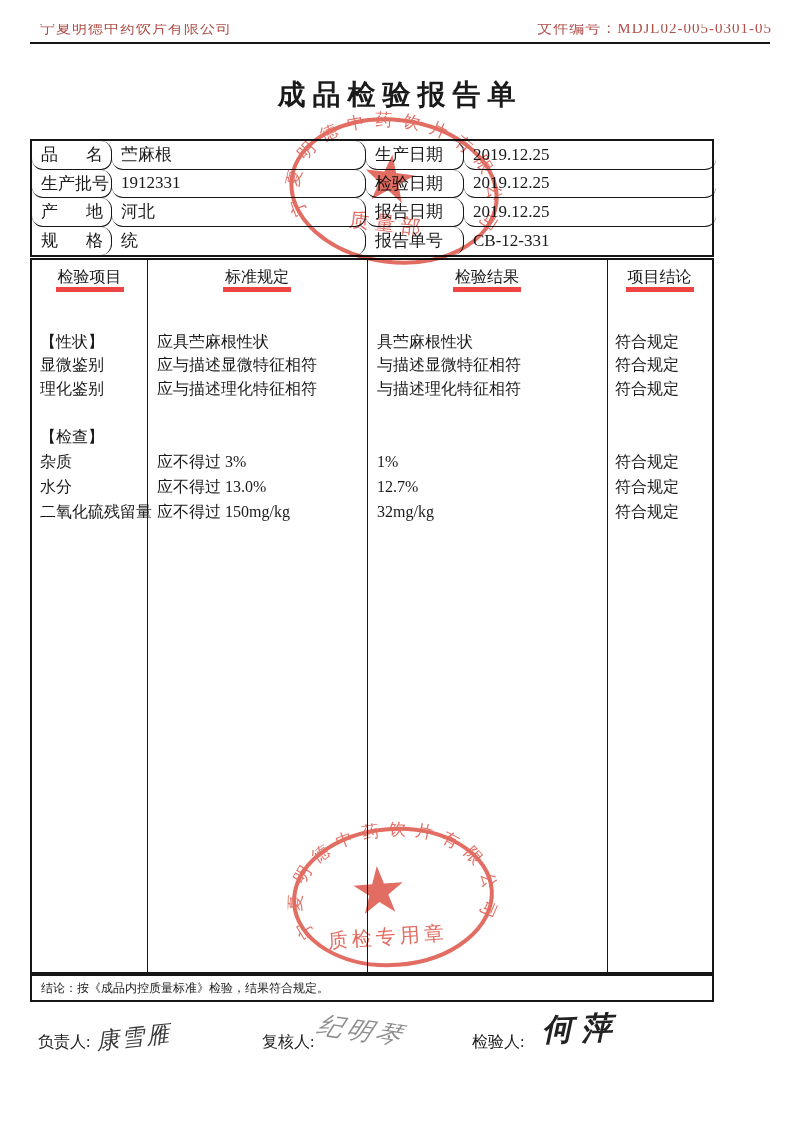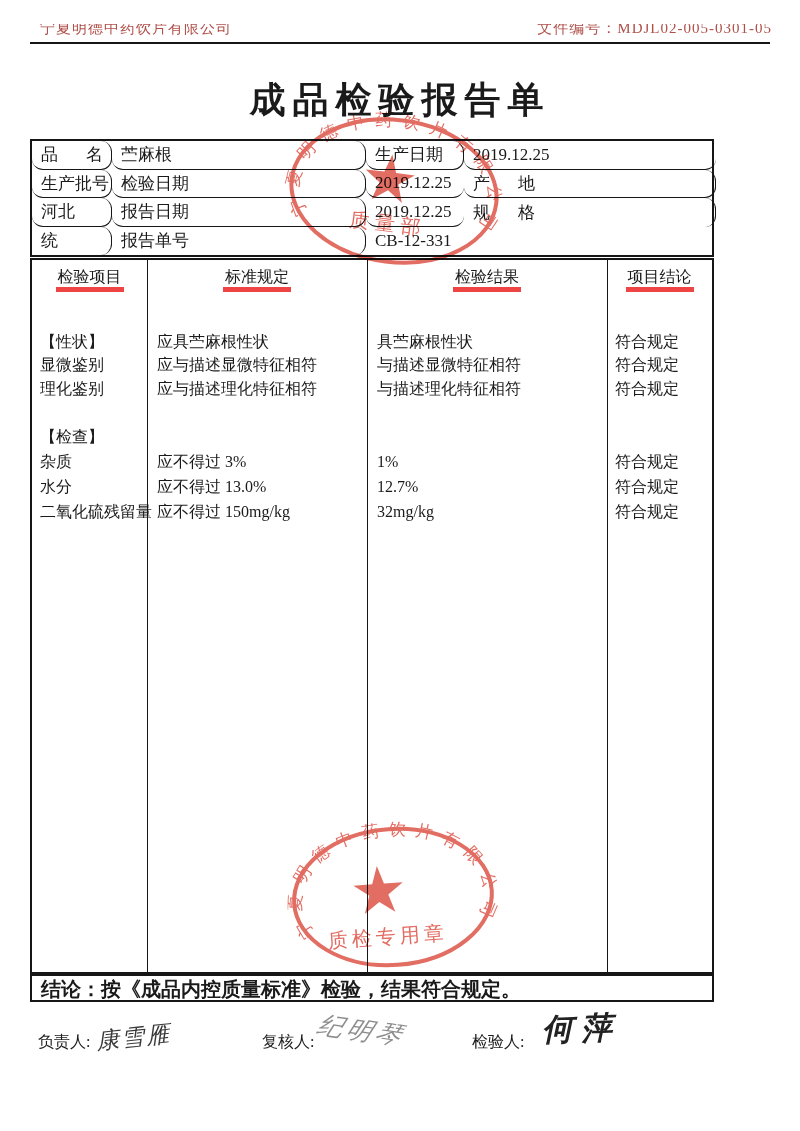--- a/index.html
+++ b/index.html
@@ -8,43 +8,43 @@
     font-family:"Liberation Serif","DejaVu Serif",serif;color:#1a1a1a;overflow:hidden;
   }
   
   .hdr-clip{position:absolute;top:24px;height:16px;overflow:hidden;color:#b0504a;}
   .hdr-clip span{display:block;margin-top:-6px;font-size:15px;line-height:21px;letter-spacing:1px;white-space:nowrap;}
   .hdr-left{left:40px;}
   .hdr-right{right:28px;text-align:right;margin-left:48px;}
   .rule{position:absolute;left:30px;top:42px;width:740px;height:2px;background:#161616;}
   
   .title{position:absolute;left:0;top:76px;width:100%;text-align:center;
-    font-size:36px;font-weight:bold;letter-spacing:7px;}
+    font-size:28px;font-weight:bold;letter-spacing:7px;}
   
   .info{position:absolute;left:30px;top:139px;width:684px;height:118px;
     border:2px solid #161616;box-sizing:border-box;display:grid;
     grid-template-columns:80px 254px 98px 252px;grid-auto-rows:28.5px;font-size:17px;}
   .info .cell{border-right:1px solid #161616;border-bottom:1px solid #161616;
     display:flex;align-items:center;padding-left:9px;box-sizing:border-box;white-space:nowrap;border-radius:11px;}
   .info .cell.last-col{border-right:none;}
   .info .cell.last-row{border-bottom:none;}
   .jl{display:inline-block;width:62px;text-align:justify;text-align-last:justify;}
   
   .rt{position:absolute;left:30px;top:258px;width:684px;height:716px;
     border:2px solid #161616;box-sizing:border-box;font-size:16px;}
   .vline{position:absolute;top:0;bottom:0;width:1px;background:#161616;}
   .rt-head{position:absolute;top:7px;text-align:center;}
   .rt-head b{font-weight:normal;border-bottom:5px solid #ef4444;padding:0 2px 2px 2px;}
   .trow{position:absolute;left:0;width:100%;height:22px;line-height:22px;white-space:nowrap;}
   .rc{position:absolute;top:0;}
   .rc1{left:8px;} .rc2{left:125px;} .rc3{left:345px;} .rc4{left:583px;}
   
   .concl{position:absolute;left:30px;top:974px;width:684px;height:28px;
-    border:2px solid #161616;box-sizing:border-box;display:flex;align-items:flex-start;
-    padding-left:9px;font-size:20px;font-weight:bold;}
+    border:2px solid #161616;box-sizing:border-box;display:flex;align-items:center;
+    padding-left:9px;font-size:12px;}
   
   .sig-label{position:absolute;top:1032px;font-size:16px;font-family:Liberation Serif, serif;}
   .sig{position:absolute;font-style:italic;white-space:nowrap;}
   .sig1{left:96px;top:1022px;font-size:23px;color:#3a3a3a;transform:rotate(-6deg);letter-spacing:2px;}
   .sig2{left:318px;top:1014px;font-size:25px;color:#8d8d8d;transform:rotate(8deg) skewX(-12deg);letter-spacing:4px;}
   .sig3{left:542px;top:1008px;font-size:31px;color:#222;transform:rotate(-2deg);letter-spacing:8px;font-weight:bold;}
   
   .stamp{position:absolute;mix-blend-mode:multiply;opacity:0.85;}
   .stamp text{font-family:"Liberation Serif","DejaVu Serif",serif;}
 </style>
@@ -72,20 +72,23 @@
       </div>
     <div class="cell">
         <span>生产日期</span>
       </div>
     <div class="cell last-col">
         <span>2019.12.25</span>
       </div>
 
     <div class="cell">
         <span>生产批号</span>
+      </div>
+    <div class="cell">
+        <span>1912331</span>
       </div>
     <div class="cell">
         <span>检验日期</span>
       </div>
     <div class="cell last-col">
         <span>2019.12.25</span>
       </div>
 
     <div class="cell">
         <span class="jl">产地</span>

